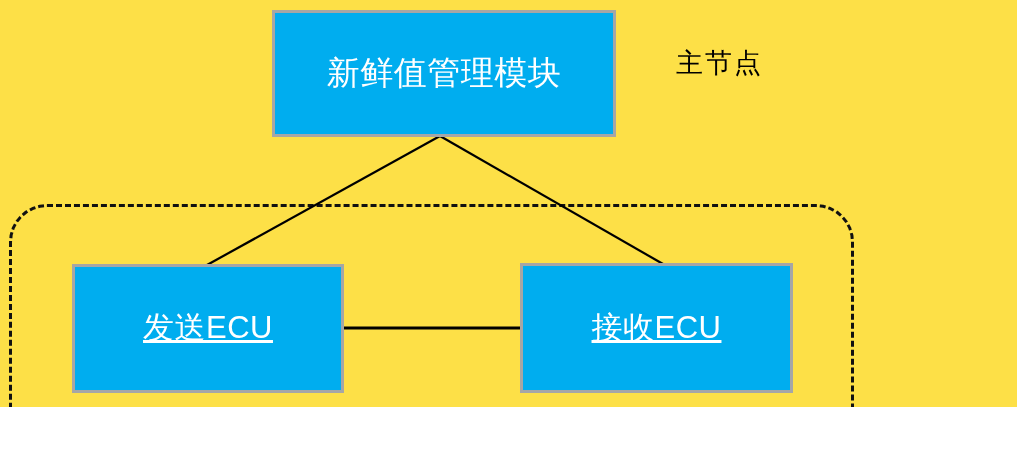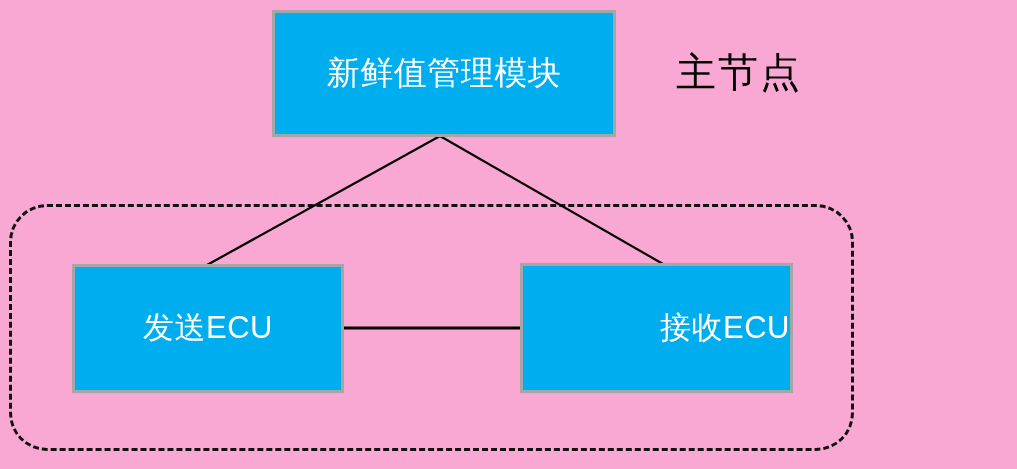--- a/index.html
+++ b/index.html
@@ -6,22 +6,22 @@
     margin: 0;
     padding: 0;
     background: #ffffff;
   }
   body {
     font-family: "Liberation Sans", "DejaVu Sans", sans-serif;
   }
   #canvas {
     position: relative;
     width: 1017px;
-    height: 469px;
-    background: #f9a8d4;
+    height: 407px;
+    background: #fde047;
     overflow: hidden;
   }
   .edge-layer {
     position: absolute;
     left: 0;
     top: 0;
     width: 1017px;
     height: 469px;
     pointer-events: none;
   }
@@ -55,42 +55,42 @@
     left: 72px;
     top: 264px;
     width: 272px;
     height: 129px;
   }
   #node-receiver {
     left: 520px;
     top: 263px;
     width: 273px;
     height: 130px;
-    justify-content: flex-end;
   }
   #node-sender .node-label,
   #node-receiver .node-label {
     font-size: 31px;
+    text-decoration: underline;
   }
   .group-boundary {
     position: absolute;
     box-sizing: border-box;
     left: 9px;
     top: 204px;
     width: 845px;
     height: 247px;
     border: 3px dashed #111111;
     border-radius: 38px;
     background: transparent;
   }
   .side-label {
     position: absolute;
     color: #000000;
     font-family: Liberation Mono, monospace;
-    font-size: 40px;
+    font-size: 27px;
     white-space: nowrap;
     letter-spacing: 2px;
   }
   #label-master-node {
     left: 676px;
     top: 45px;
   }
   #label-slave-node {
     left: 903px;
     top: 305px;

